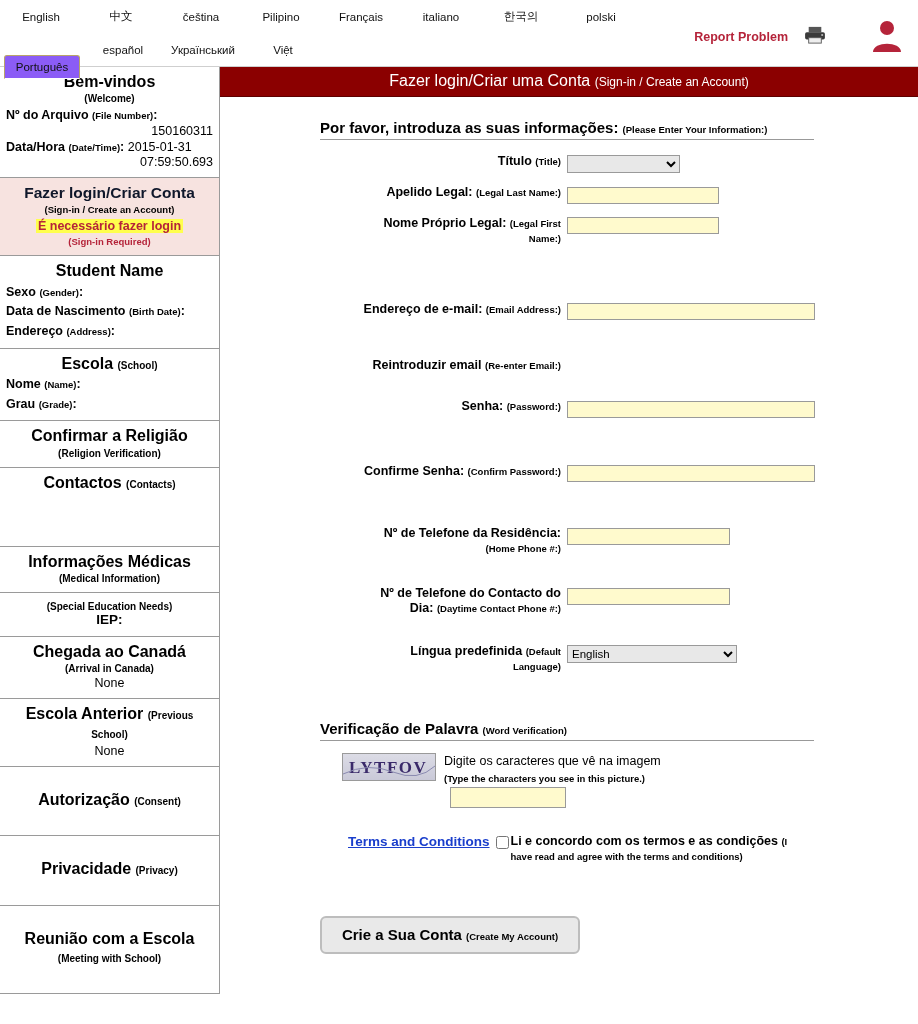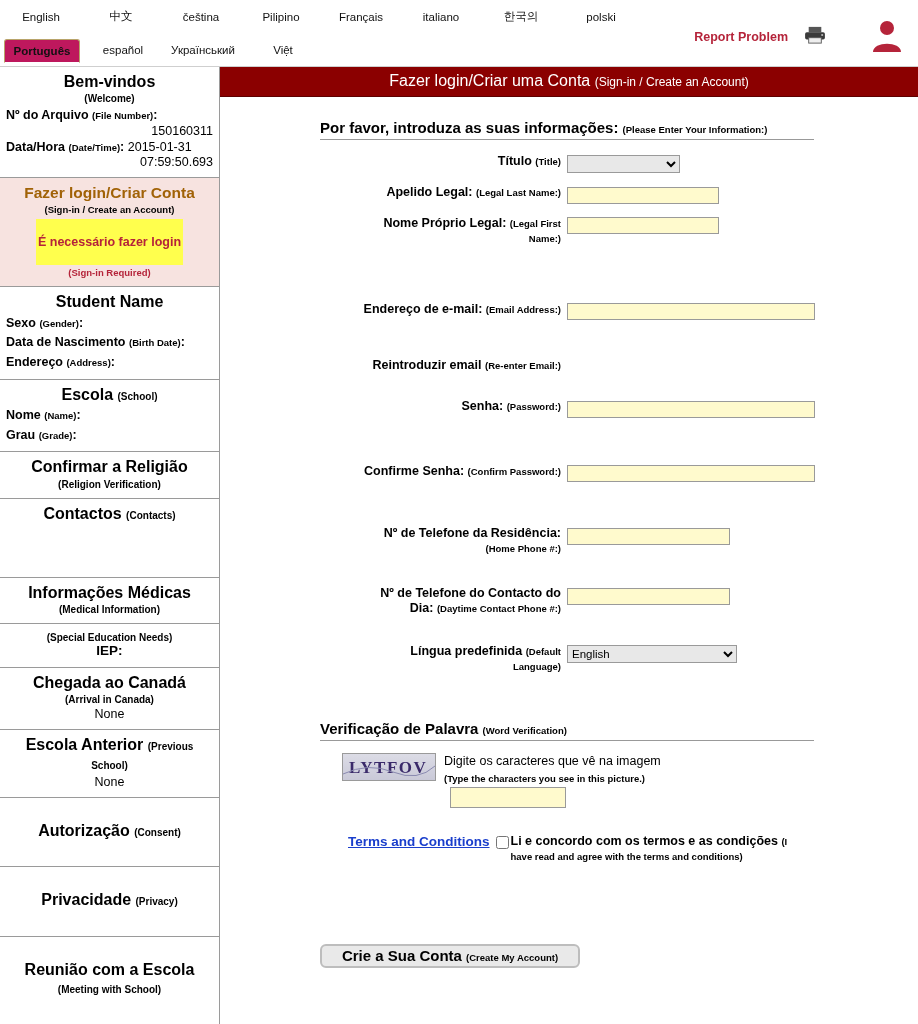--- a/index.html
+++ b/index.html
@@ -32,26 +32,26 @@
     font-size: 11.5px;
     color: #111;
     padding: 5px 14px;
     margin-right: 6px;
     white-space: nowrap;
     cursor: pointer;
   }
   .lang-tab.active {
     border: 1px solid #b8a46a;
     border-bottom: 1px solid #ffffff;
-    background: #be185d;
-    font-weight: bold;
+    background: #8b5cf6;
+    font-weight: normal;
     border-radius: 3px 3px 0 0;
     padding: 5px 14px;
     position: relative;
-    top: 1px;
+    top: 17px;
   }
   .lang-row-1 .lang-tab { width: 74px; text-align: center; padding-left:0; padding-right:0;}
   .lang-row-2 .lang-tab { width: 74px; text-align: center; padding-left:0; padding-right:0;}
   .lang-row-2 { padding-left: 4px; }
 
   .report-problem {
     position: absolute;
     right: 130px;
     top: 30px;
     color: #b5243a;
@@ -134,35 +134,35 @@
   }
   .signin-box {
     background: #f7e3e0;
     border-bottom: 1px solid #9a9a9a;
     padding: 6px 4px 8px 4px;
     text-align: center;
   }
   .signin-title {
     font-size: 15.5px;
     font-weight: bold;
-    color: #a16207;
+    color: #0f172a;
   }
   .signin-sub {
     font-size: 9.5px;
     font-weight: bold;
     margin-top: 2px;
   }
   .signin-req {
     display: inline-block;
     background: #ffff4d;
     color: #b5243a;
     font-size: 12.5px;
     font-weight: bold;
     margin-top: 4px;
-    padding: 16px 2px;
+    padding: 0 2px;
   }
   .signin-req-sub {
     font-size: 9.5px;
     font-weight: bold;
     color: #b5243a;
     margin-top: 2px;
   }
   .sb-blank { height: 46px; }
   .sb-blank-sm { height: 18px; }
 
@@ -306,23 +306,23 @@
   }
   .tc-text {
     font-size: 12.5px;
     font-weight: bold;
     max-width: 300px;
     line-height: 1.2;
   }
   .tc-text .small { font-size: 9.5px; font-weight: bold; }
 
   .create-btn {
-    margin: 80px 0 0 0;
+    margin: 52px 0 0 0;
     width: 260px;
-    height: 24px;
+    height: 38px;
     background: #e9e9e9;
     border: 2px solid #bdbdbd;
     border-radius: 6px;
     font-weight: bold;
     font-size: 15px;
     cursor: pointer;
   }
   .create-btn .small { font-size: 9.5px; font-weight: bold; }
   .btn-holder { padding-left: 0; }
 </style>

